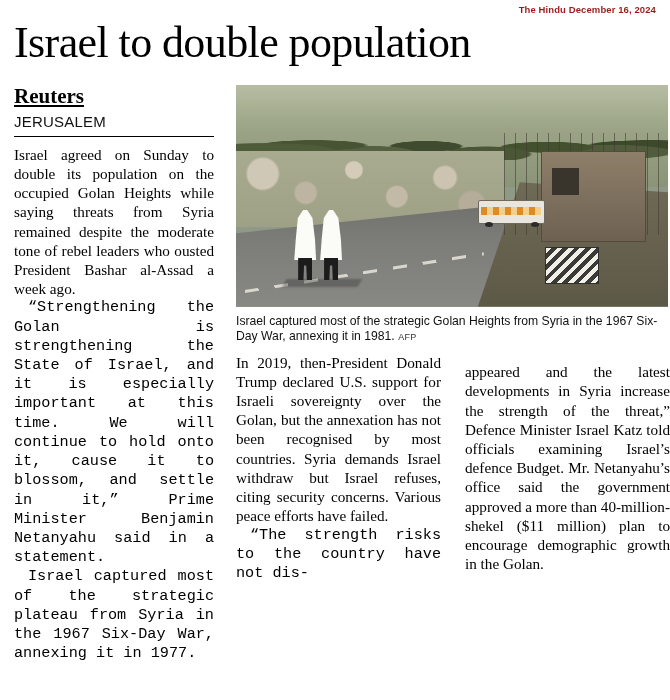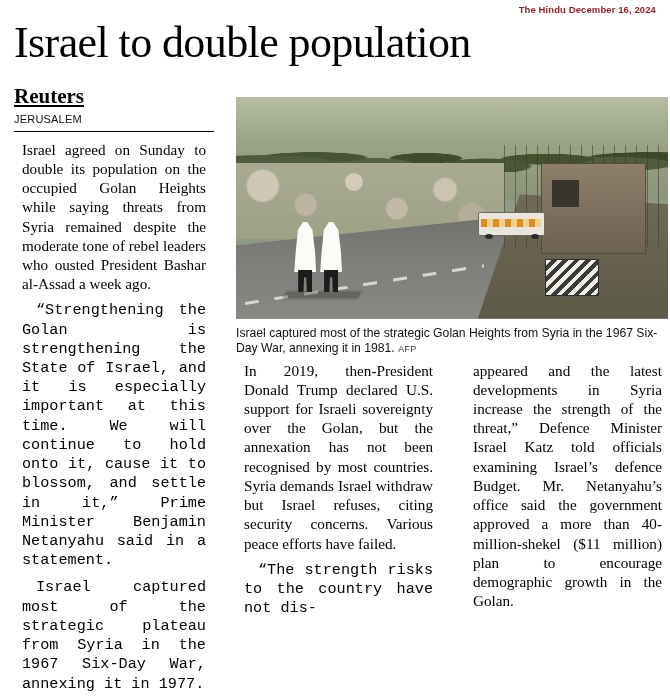--- a/index.html
+++ b/index.html
@@ -56,46 +56,46 @@
   .byline {
     font-family: "Liberation Serif", serif;
     font-weight: bold;
     font-size: 21px;
     text-decoration: underline;
     margin: 0;
     line-height: 1.1;
   }
   .dateline {
     font-family: "Liberation Sans", sans-serif;
-    font-size: 11px;
+    font-size: 15px;
     letter-spacing: 0.2px;
     margin: 5px 0 0 0;
     color: #111;
   }
   .rule {
     border: 0;
     border-top: 1px solid #000;
     margin: 6px 0 8px 0;
   }
   p.body {
-    margin: 8px;
+    margin: 0;
     font-size: 15.2px;
     line-height: 1.265;
     text-align: justify;
     text-justify: inter-word;
     hyphens: auto;
   }
   p.body + p.body {
     text-indent: 14px;
     font-family: Liberation Mono, monospace;
   }
   .figure {
     position: absolute;
     left: 224px;
-    top: 12px;
+    top: 0;
     width: 432px;
   }
   .photo {
     position: relative;
     width: 432px;
     height: 222px;
     overflow: hidden;
     background: #8f9a86;
   }
   
@@ -221,20 +221,21 @@
     letter-spacing: 0.3px;
     color: #333;
   }
   .lower-cols {
     position: absolute;
     left: 224px;
     top: 268px;
     width: 434px;
     display: flex;
     gap: 24px;
+    align-items: center;
   }
   .lower-cols .col {
     width: 208px;
   }
 </style>
 </head>
 <body>
 
 <div class="page">
 

